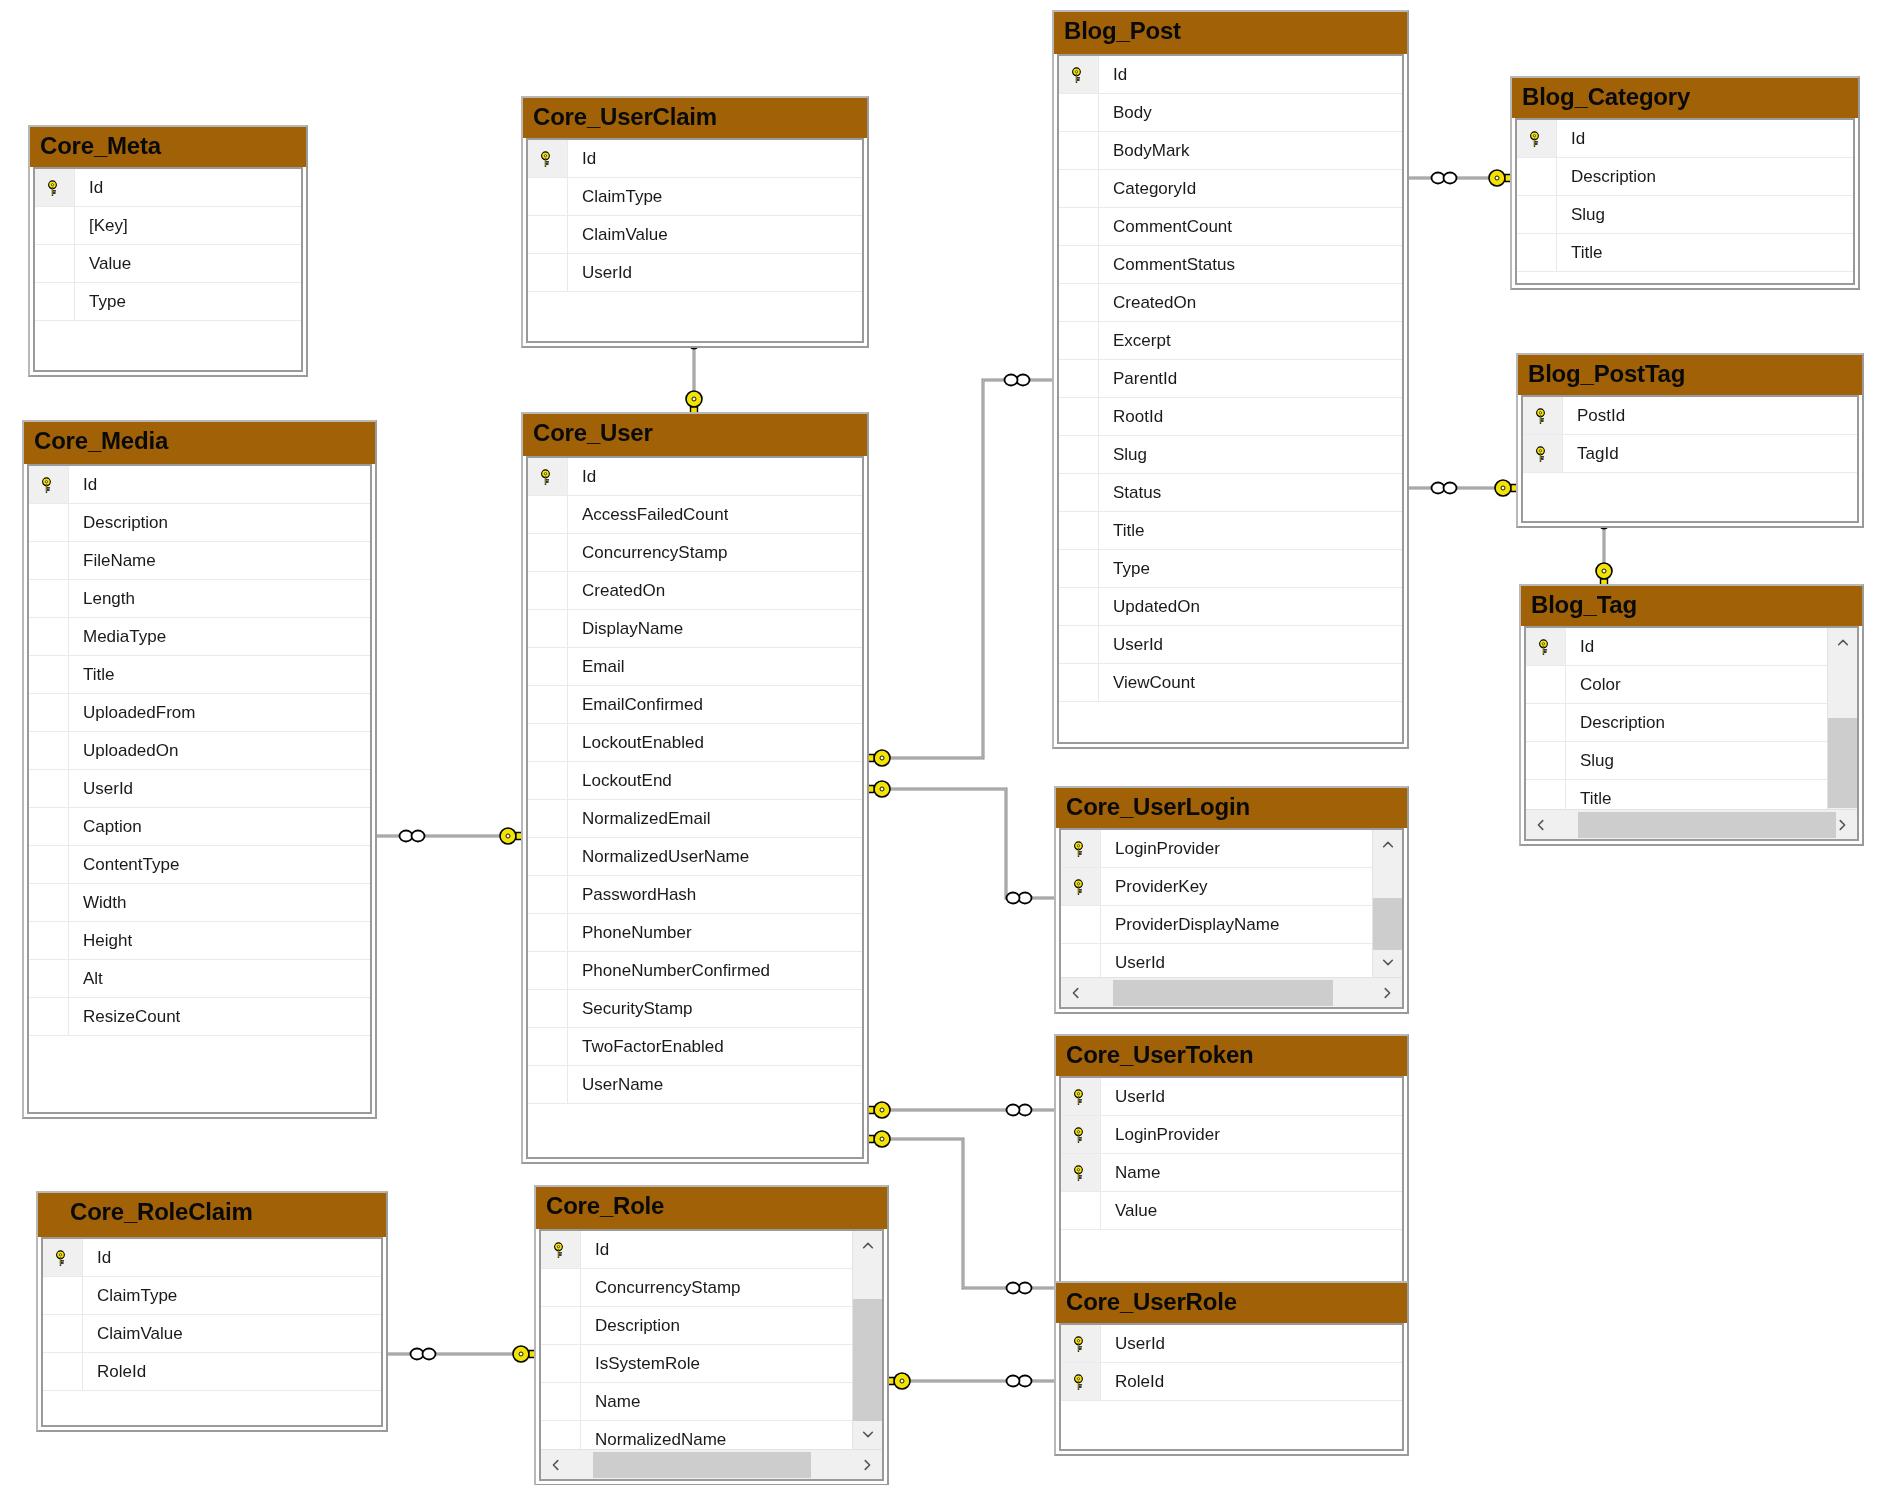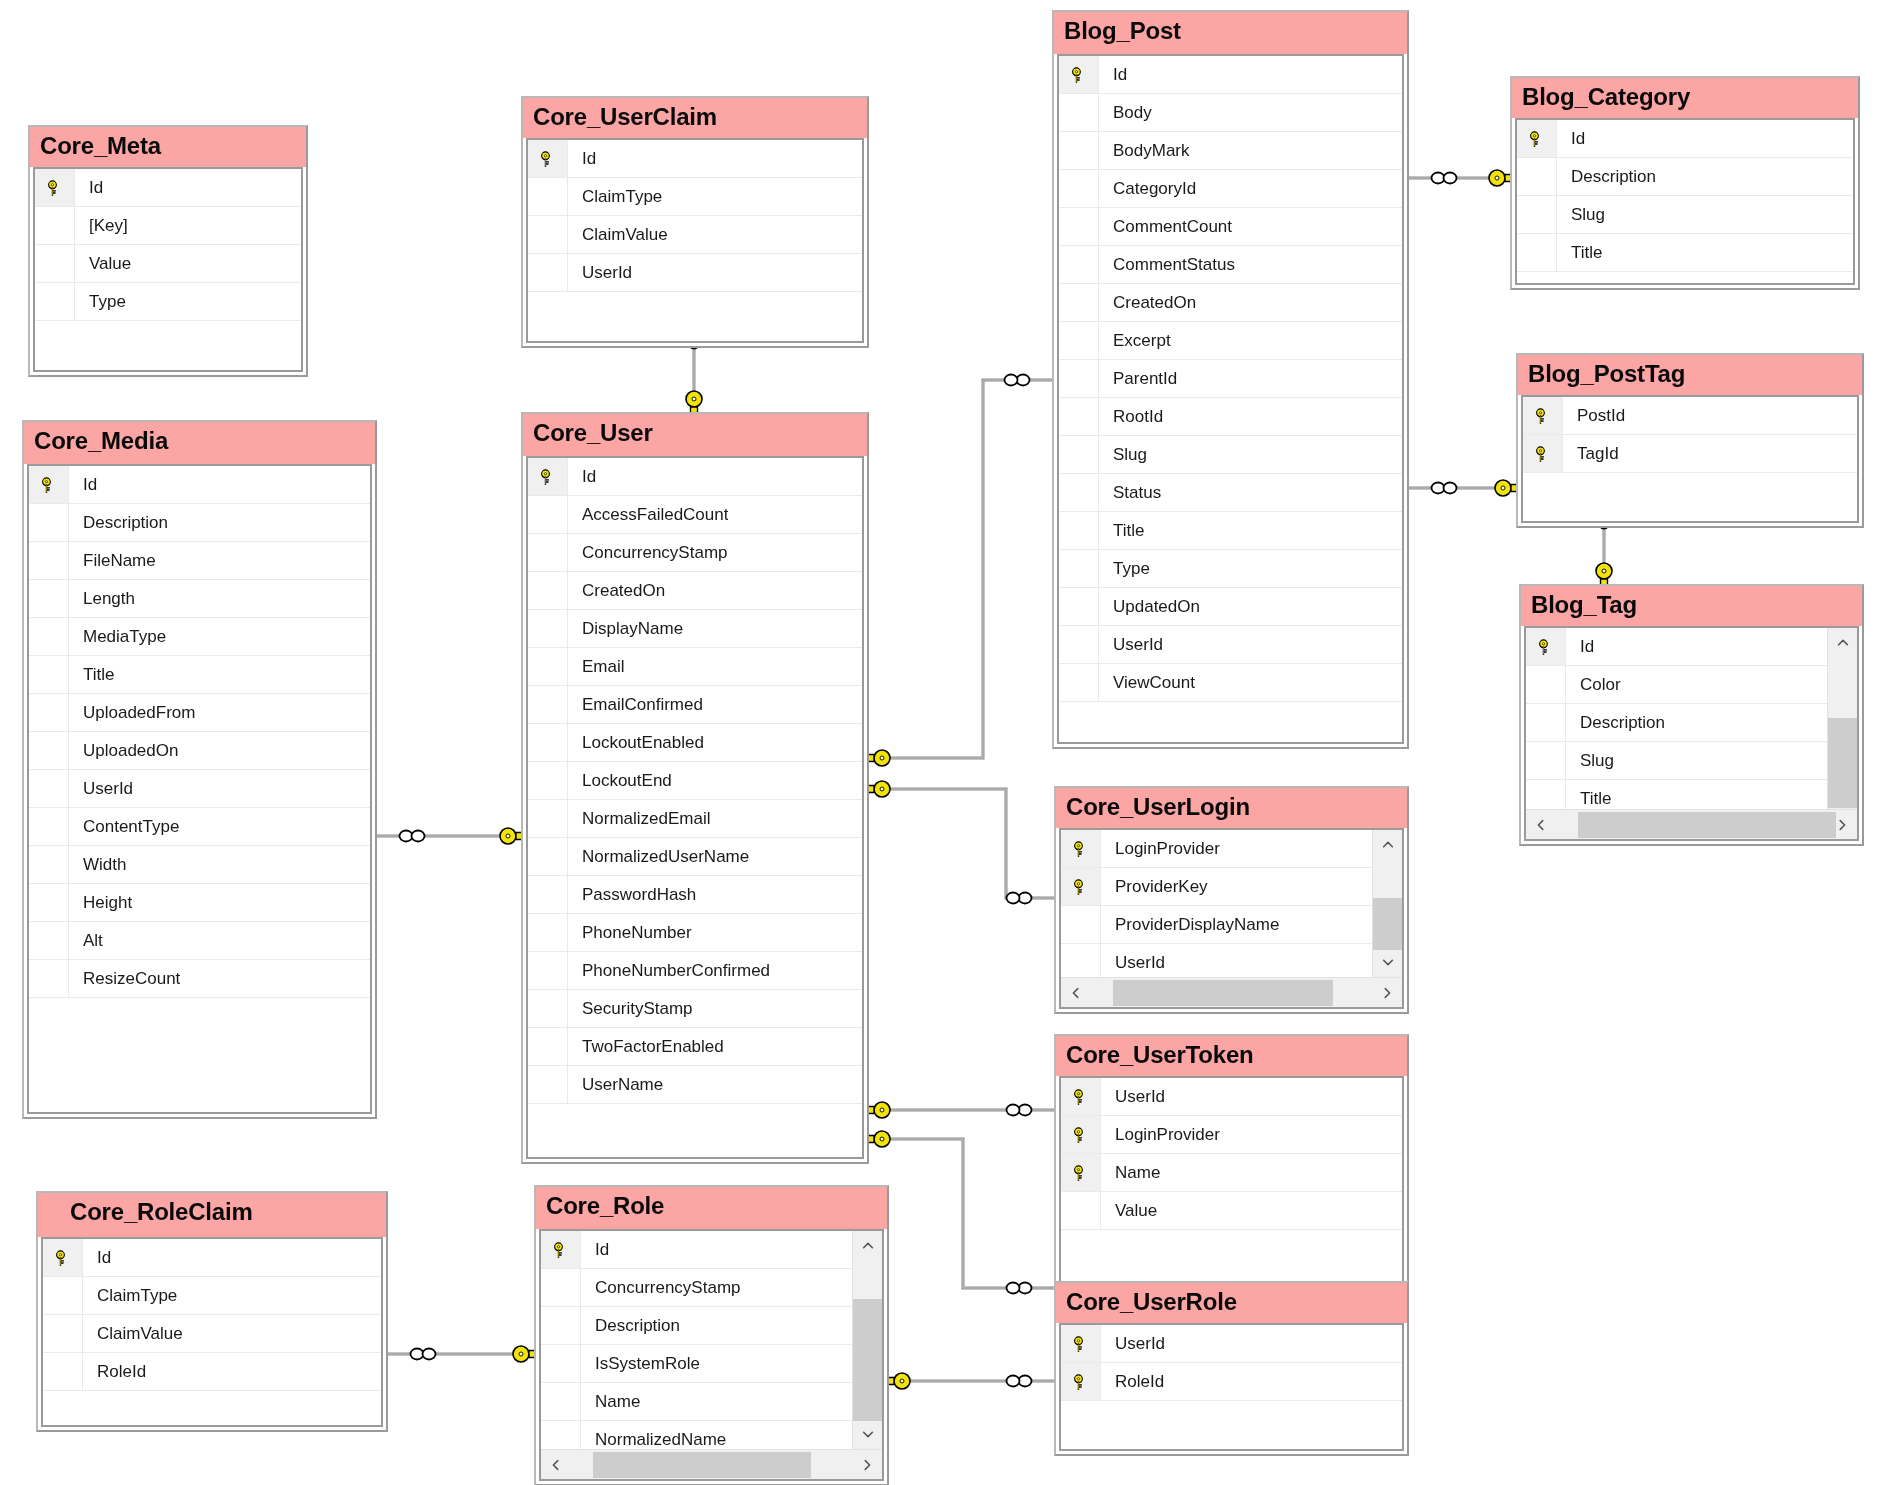--- a/index.html
+++ b/index.html
@@ -14,21 +14,21 @@
   .tbl{
     position:absolute;
     background:#ffffff;
     border:2px solid #9a9a9a;
     border-top-color:#b8b8b8;
     border-left-color:#b8b8b8;
     box-sizing:border-box;
     z-index:5;
   }
   .tbl-hd{
-    background:#fca5a5;
+    background:#a16207;
     font-size:24px;
     font-weight:bold;
     color:#0a0a0a;
     padding:5px 10px 7px 10px;
     letter-spacing:-0.2px;
     white-space:nowrap;
     box-sizing:border-box;
   }
   .grid{
     position:relative;
@@ -559,20 +559,24 @@
           <div class="row">
             <div class="kcell"></div>
             <div class="fname">UploadedOn</div>
           </div>
           <div class="row">
             <div class="kcell"></div>
             <div class="fname">UserId</div>
           </div>
           <div class="row">
             <div class="kcell"></div>
+            <div class="fname">Caption</div>
+          </div>
+          <div class="row">
+            <div class="kcell"></div>
             <div class="fname">ContentType</div>
           </div>
           <div class="row">
             <div class="kcell"></div>
             <div class="fname">Width</div>
           </div>
           <div class="row">
             <div class="kcell"></div>
             <div class="fname">Height</div>
           </div>

